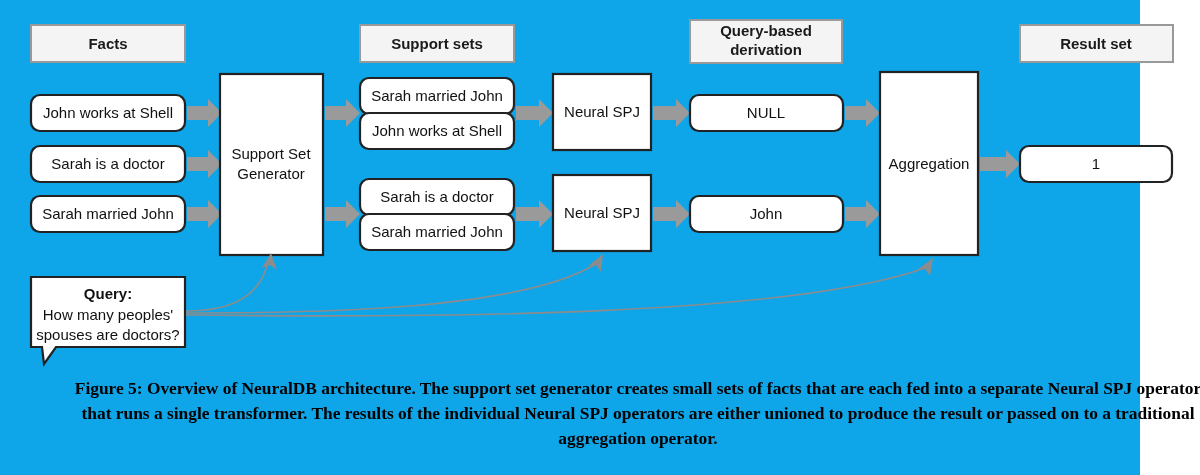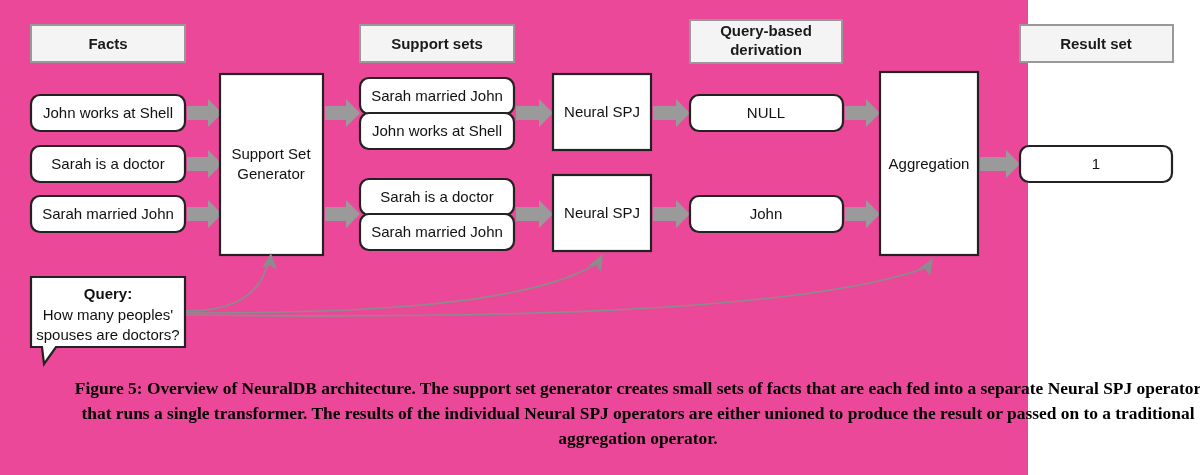--- a/index.html
+++ b/index.html
@@ -9,23 +9,23 @@
   }
   body {
     width: 1200px;
     height: 475px;
     font-family: "Liberation Sans", sans-serif;
     color: #000000;
     overflow: hidden;
   }
   #page {
     position: relative;
-    width: 1028px;
+    width: 1140px;
     height: 475px;
-    background: #ec4899;
+    background: #0ea5e9;
   }
   #diagram {
     position: absolute;
     left: 0;
     top: 0;
     width: 1200px;
     height: 370px;
     display: block;
   }
   .hdr-rect {

